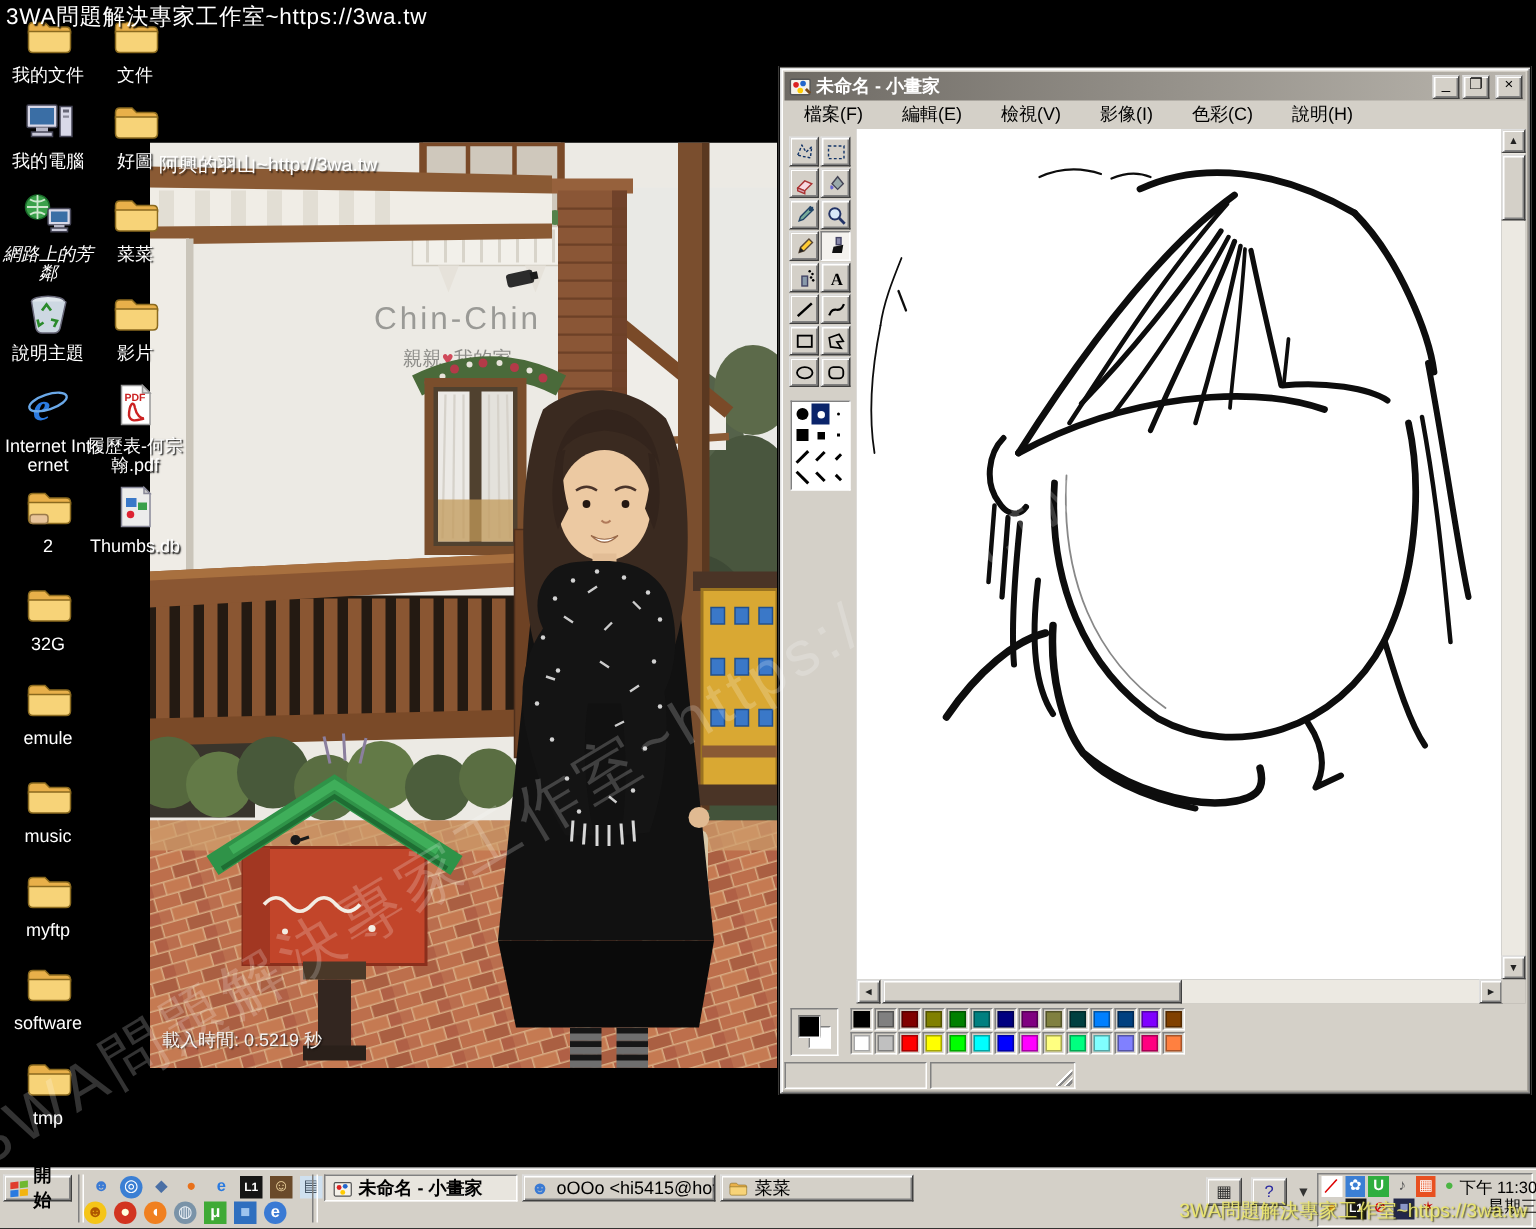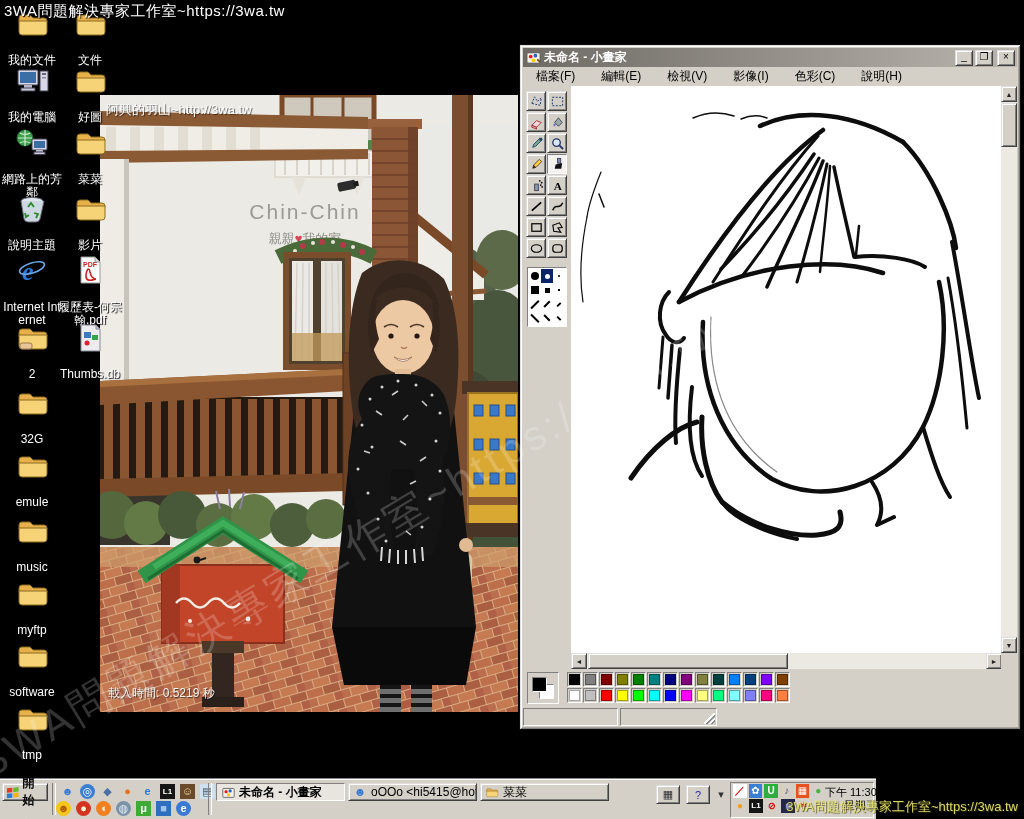--- a/index.html
+++ b/index.html
@@ -4,21 +4,21 @@
 <style>
   html,body{margin:0;padding:0;background:#333;}
   .screen{position:relative;width:1024px;height:819px;background:#000;overflow:hidden;
           font-family:"Liberation Sans","DejaVu Sans",sans-serif;cursor:default;-webkit-user-select:none;user-select:none;}
   
   .wallpaper{position:absolute;left:100px;top:95px;width:418px;height:617px;z-index:1;}
   .wallpaper svg{display:block;}
   .photo-wm-top{position:absolute;left:6px;top:6px;color:#fff;font-size:13px;text-shadow:1px 1px 1px rgba(0,0,0,.6);}
   .photo-wm-bottom{position:absolute;left:8px;bottom:10px;color:#f2f2f2;font-size:12px;text-shadow:1px 1px 1px rgba(0,0,0,.6);}
   .dicon{position:absolute;width:64px;text-align:center;z-index:2;}
-  .dicon .dlabel{display:block;margin-top:12px;font-size:12px;line-height:13px;color:#fff;text-shadow:1px 1px 1px #000;word-break:break-all;}
+  .dicon .dlabel{display:block;margin-top:1px;font-size:12px;line-height:13px;color:#fff;text-shadow:1px 1px 1px #000;word-break:break-all;}
   .dicon svg{width:33px;height:30px;}
   .wm-topleft{position:absolute;left:4px;top:2px;z-index:8;color:#fff;font-size:15px;letter-spacing:.5px;text-shadow:1px 1px 1px #000;}
   .wm-diag{position:absolute;left:-30px;top:742px;z-index:7;transform:rotate(-31deg);transform-origin:0 0;
            font-size:42px;letter-spacing:4px;color:rgba(255,255,255,.20);white-space:nowrap;pointer-events:none;}
   .wm-bottomright{position:absolute;right:6px;top:798px;z-index:9;color:rgba(238,232,110,.92);font-size:13px;text-shadow:1px 1px 1px rgba(60,60,0,.8);pointer-events:none;}
   .wm-loadtime{position:absolute;left:4px;top:816px;z-index:9;color:rgba(255,255,255,.9);font-size:17px;text-shadow:1px 1px 1px #000;pointer-events:none;}
   
   .raised{background:#d4d0c8;border:1px solid;border-color:#404040 #404040 #404040 #404040;
           box-shadow:inset 1px 1px 0 #fff,inset -1px -1px 0 #808080;border-color:#dfdfdf #404040 #404040 #dfdfdf;}
   
@@ -65,21 +65,21 @@
   .palgrid{display:grid;grid-template-columns:repeat(14,16px);grid-auto-rows:16px;}
   .pswatch{width:15px;height:15px;box-sizing:border-box;border:1px solid;border-color:#808080 #fff #fff #808080;padding:1px;background:#d4d0c8;}
   .pswatch i{display:block;width:100%;height:100%;border:1px solid rgba(0,0,0,.35);box-sizing:border-box;}
   .pstatus{position:absolute;left:3px;top:663px;right:3px;height:18px;display:flex;gap:2px;font-size:12px;color:#000;}
   .spanel{border:1px solid;border-color:#808080 #fff #fff #808080;padding:1px 4px;white-space:nowrap;overflow:hidden;box-sizing:border-box;}
   .sp1{flex:1;}
   .sp2{width:95px;}.sp3{width:97px;position:relative;}
   .grip{position:absolute;right:1px;bottom:1px;width:11px;height:11px;
         background:linear-gradient(135deg,transparent 45%,#fff 45%,#fff 55%,#888 55%,#888 65%,transparent 65%,transparent 72%,#fff 72%,#fff 80%,#888 80%,#888 90%,transparent 90%);}
   
-  .taskbar{position:absolute;left:0;bottom:0;width:876px;height:39px;background:#d4d0c8;border-top:1px solid #fff;z-index:5;box-shadow:0 -1px 0 #888;}
+  .taskbar{position:absolute;left:0;bottom:0;width:1024px;height:39px;background:#d4d0c8;border-top:1px solid #fff;z-index:5;box-shadow:0 -1px 0 #888;}
   .startbtn{position:absolute;left:2px;top:3px;width:46px;height:18px;display:flex;align-items:center;gap:2px;padding:0 3px;box-sizing:border-box;
             font-size:12px;font-weight:bold;color:#000;}
   .tb-sep{position:absolute;top:3px;width:2px;height:32px;border-left:1px solid #808080;border-right:1px solid #fff;}
   .qlrow{position:absolute;display:flex;gap:5px;align-items:center;}
   .qlicon{width:15px;height:15px;display:flex;align-items:center;justify-content:center;font-size:11px;font-weight:bold;line-height:15px;overflow:hidden;}
   .taskbtns{position:absolute;left:216px;top:3px;display:flex;gap:3px;}
   .taskbtn{width:129px;height:18px;display:flex;align-items:center;gap:4px;padding:0 4px;box-sizing:border-box;font-size:12px;color:#000;white-space:nowrap;overflow:hidden;}
   .taskbtn.active{border-color:#808080 #fff #fff #808080;box-shadow:none;background:#e8e5de;font-weight:bold;}
   .taskbtn .tbi{width:14px;height:14px;flex:0 0 auto;display:flex;align-items:center;justify-content:center;font-size:11px;}
   .tray{position:absolute;right:2px;top:2px;width:142px;height:34px;border:1px solid;border-color:#808080 #fff #fff #808080;display:flex;}
@@ -409,21 +409,21 @@
         </svg><span class="dlabel">我的文件</span></div>
       <div class="dicon" style="left: 0px; top: 65px;"><svg viewBox="0 0 33 30">
           <rect x="2" y="5" width="20" height="15" rx="1" fill="#d8d8e8" stroke="#445"></rect>
           <rect x="4" y="7" width="16" height="11" fill="#3a6ea5"></rect>
           <rect x="8" y="20" width="8" height="3" fill="#b8b8c8"></rect>
           <rect x="5" y="23" width="14" height="3" fill="#c8c8d8" stroke="#445"></rect>
           <rect x="24" y="6" width="8" height="20" fill="#d8d8e8" stroke="#445"></rect>
           <rect x="26" y="8" width="4" height="2" fill="#667"></rect>
           <rect x="26" y="12" width="4" height="1.5" fill="#889"></rect>
         </svg><span class="dlabel">我的電腦</span></div>
-      <div class="dicon" style="left: 0px; top: 127px;"><svg viewBox="0 0 33 30">
+      <div class="dicon" style="left: 0px; top: 127px; font-style: italic;"><svg viewBox="0 0 33 30">
           <circle cx="9" cy="11" r="8" fill="#3aa04a" stroke="#1a6a2a"></circle>
           <path d="M2 11 h14 M9 3 v16 M4 6 q5 3 10 0 M4 16 q5 -3 10 0" stroke="#cfe8cf" stroke-width="1.2" fill="none"></path>
           <rect x="16" y="12" width="15" height="11" rx="1" fill="#d8d8e8" stroke="#445"></rect>
           <rect x="18" y="14" width="11" height="7" fill="#3a6ea5"></rect>
           <rect x="20" y="23" width="7" height="2" fill="#b8b8c8"></rect>
           <rect x="18" y="25" width="11" height="2.5" fill="#c8c8d8" stroke="#445"></rect>
         </svg><span class="dlabel">網路上的芳鄰</span></div>
       <div class="dicon" style="left: 0px; top: 193px;"><svg viewBox="0 0 33 30">
           <ellipse cx="16" cy="8" rx="11" ry="3.5" fill="#dfe6ec" stroke="#667"></ellipse>
           <path d="M5 8 L8 26 q1 3 4 3 h8 q3 0 4-3 L28 8" fill="#cdd8e2" stroke="#667"></path>

